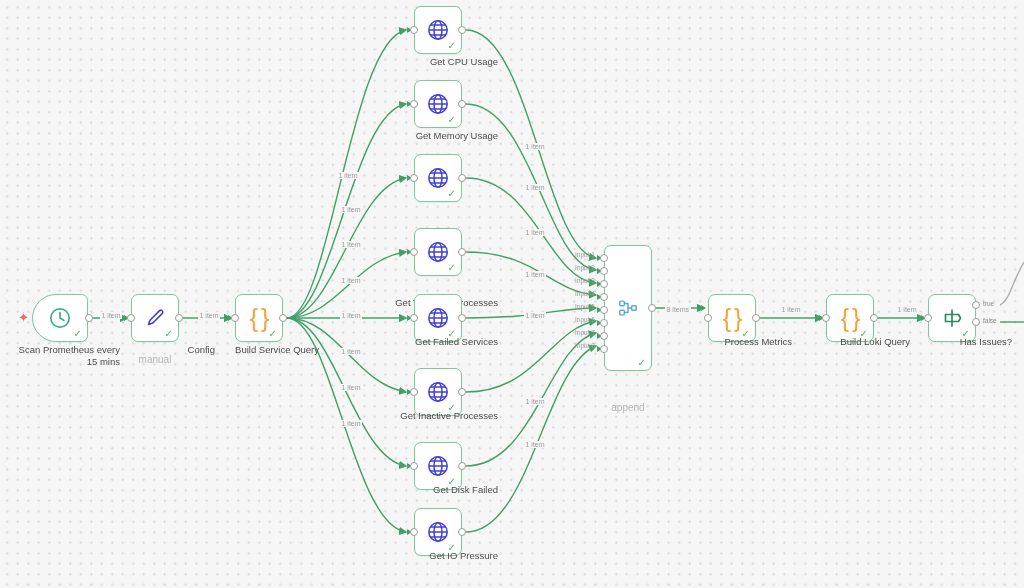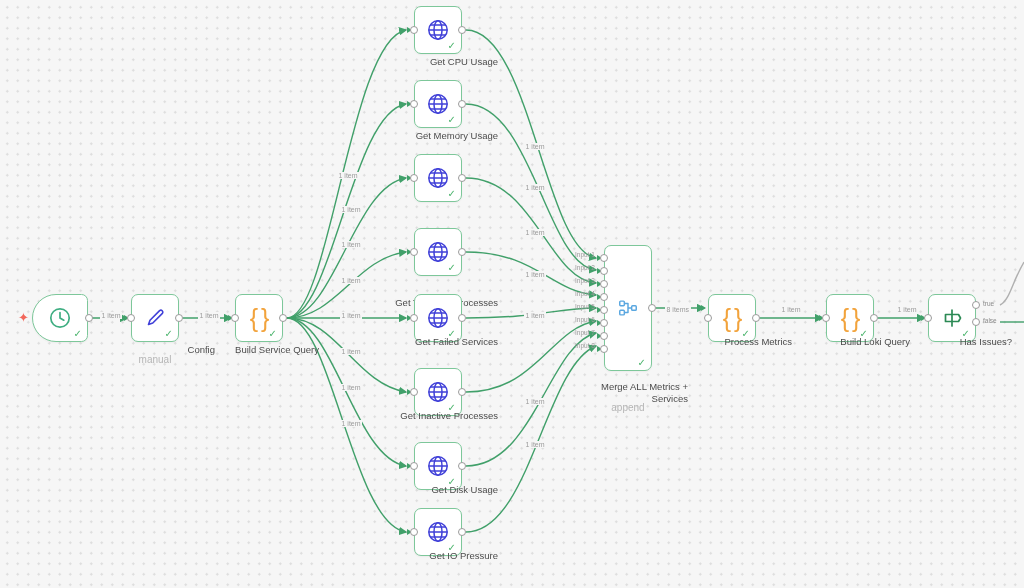--- a/index.html
+++ b/index.html
@@ -141,20 +141,22 @@
 
   <span class="sparkle" style="left:18px;top:311px;">✦</span>
   <div class="node trigger" style="left:32px;top:294px;width:56px;height:48px;">
     <svg class="icon" width="24" height="24" viewBox="0 0 24 24">
       <circle cx="12" cy="12" r="9.2" fill="none" stroke="#3fae82" stroke-width="1.7"></circle>
       <path d="M12 6.6 L12 12 L15.8 14.2" fill="none" stroke="#3fae82" stroke-width="1.7" stroke-linecap="round"></path>
     </svg>
     <span class="check">✓</span>
   </div>
   <div class="port" style="left:85px;top:314px;"></div>
+  <div class="nlabel" style="left:0px;top:344px;width:120px;">Scan Prometheus every
+15 mins</div>
 
   <div class="arrow-in" style="left:124px;top:314.5px;"></div>
   <div class="node" style="left:131px;top:294px;width:48px;height:48px;">
     <svg class="icon" width="24" height="24" viewBox="0 0 24 24">
       <path d="M5.5 18.5 L7 14.2 L16.6 4.6 A2 2 0 0 1 19.4 7.4 L9.8 17 Z" fill="none" stroke="#4040d8" stroke-width="1.6" stroke-linejoin="round"></path>
     </svg>
     <span class="check">✓</span>
   </div>
   <div class="port" style="left:127px;top:314px;"></div>
   <div class="port" style="left:175px;top:314px;"></div>
@@ -251,21 +253,21 @@
   <div class="node" style="left:414px;top:442px;width:48px;height:48px;">
     <svg class="icon" width="24" height="24" viewBox="0 0 24 24">
       <circle cx="12" cy="12" r="9.2" fill="none" stroke="#4040d8" stroke-width="1.5"></circle>
       <ellipse cx="12" cy="12" rx="4" ry="9.2" fill="none" stroke="#4040d8" stroke-width="1.5"></ellipse>
       <path d="M2.8 12 H21.2 M4.2 7 H19.8 M4.2 17 H19.8" fill="none" stroke="#4040d8" stroke-width="1.5"></path>
     </svg>
     <span class="check">✓</span>
   </div>
   <div class="port" style="left:410px;top:462px;"></div>
   <div class="port" style="left:458px;top:462px;"></div>
-  <div class="nlabel" style="left:378px;top:484px;width:120px;">Get Disk Usage</div>
+  <div class="nlabel" style="left:378px;top:484px;width:120px;">Get Disk Failed</div>
 
   <div class="arrow-in" style="left:407px;top:528.5px;"></div>
   <div class="node" style="left:414px;top:508px;width:48px;height:48px;">
     <svg class="icon" width="24" height="24" viewBox="0 0 24 24">
       <circle cx="12" cy="12" r="9.2" fill="none" stroke="#4040d8" stroke-width="1.5"></circle>
       <ellipse cx="12" cy="12" rx="4" ry="9.2" fill="none" stroke="#4040d8" stroke-width="1.5"></ellipse>
       <path d="M2.8 12 H21.2 M4.2 7 H19.8 M4.2 17 H19.8" fill="none" stroke="#4040d8" stroke-width="1.5"></path>
     </svg>
     <span class="check">✓</span>
   </div>
@@ -309,22 +311,20 @@
 
   <div class="arrow-in" style="left:597px;top:332.5px;"></div>
   <div class="port" style="left:600px;top:332px;"></div>
   <div class="ioname" style="left:575px;top:329px;">Input 7</div>
 
   <div class="arrow-in" style="left:597px;top:345.5px;"></div>
   <div class="port" style="left:600px;top:345px;"></div>
   <div class="ioname" style="left:575px;top:342px;">Input 8</div>
 
   <div class="port" style="left:648px;top:304px;"></div>
-  <div class="nlabel" style="left:568px;top:381px;width:120px;">Merge ALL Metrics +
-Services</div>
   <div class="nsub" style="left:568px;top:403px;width:120px;">append</div>
 
   <div class="arrow-in" style="left:701px;top:304.5px;"></div>
   <div class="node" style="left:708px;top:294px;width:48px;height:48px;">
     <span class="brace">{ }</span>
     <span class="check">✓</span>
   </div>
   <div class="port" style="left:704px;top:314px;"></div>
   <div class="port" style="left:752px;top:314px;"></div>
   <div class="nlabel" style="left:672px;top:336px;width:120px;">Process Metrics</div>

